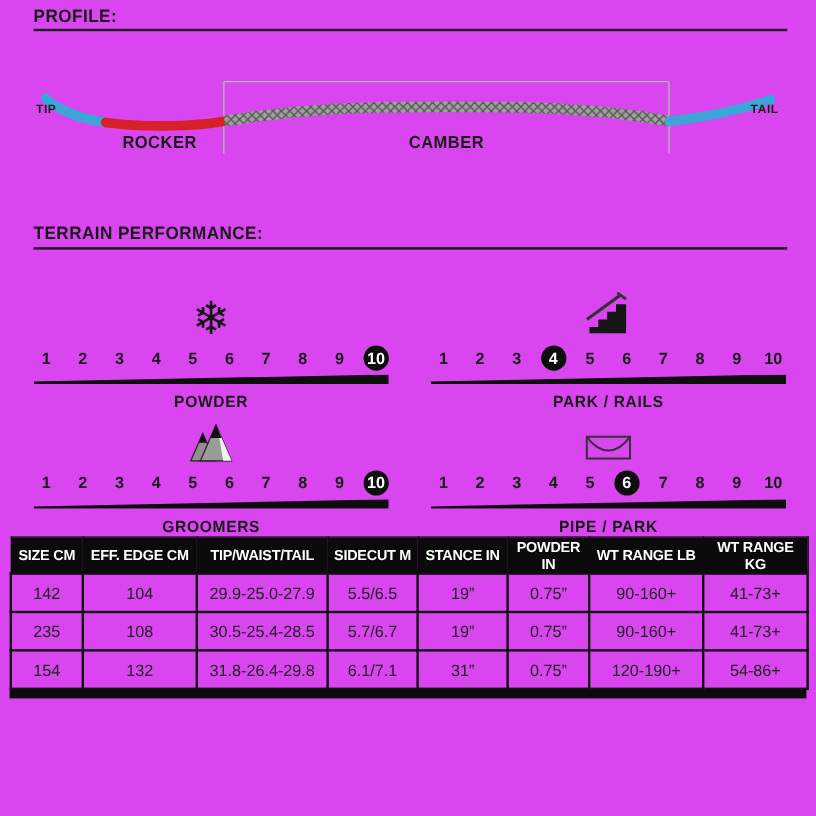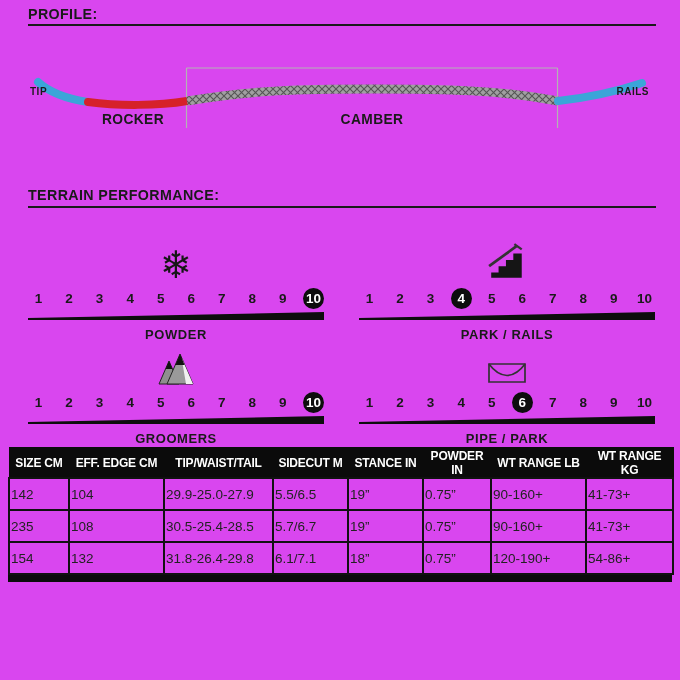--- a/index.html
+++ b/index.html
@@ -32,21 +32,21 @@
   .num{width:21px;height:21px;display:flex;align-items:center;justify-content:center;font-size:13.5px;font-weight:bold;}
   .num.hit{background:#0d0d0d;color:#fff;border-radius:50%;}
   .wedge{height:8px;margin-top:3px;background:#0d0d0d;clip-path:polygon(0 75%,100% 0,100% 100%,0 100%);}
   .scale-label{text-align:center;margin-top:7px;font-size:13.5px;font-weight:bold;letter-spacing:.6px;transform:scaleX(.96);}
   .glyph-icon{font-family:"DejaVu Sans",sans-serif;font-size:38px;line-height:.9;color:#161616;}
 
   
   #table-wrap{position:absolute;top:447px;left:8px;width:664px;border-bottom:7px solid #0b0b0b;}
   #spec-table{width:100%;border-collapse:collapse;table-layout:fixed;}
   #spec-table th{background:#0b0b0b;color:#fff;font-size:12px;font-weight:bold;height:29px;padding:0 1px;border:1px solid #0b0b0b;letter-spacing:-.2px;}
-  #spec-table td{border:2px solid #111;text-align:left;font-size:13.5px;height:30px;color:#222;padding:0 1px;white-space:nowrap;}
+  #spec-table td{border:2px solid #111;text-align:center;font-size:13.5px;height:30px;color:#222;padding:0 1px;white-space:nowrap;}
 </style>
 </head>
 <body>
 
 <div class="page">
 
   <div class="sec-heading" id="profile-heading">PROFILE:</div>
   <div class="rule" id="profile-rule"></div>
 
   <div id="profile-diagram">
@@ -59,21 +59,21 @@
       </defs>
 
       <path d="M186.5 28 V88 M186.5 28 H557.5 M557.5 28 V88" fill="none" stroke-width="1.2" stroke="#b3b3b3"></path>
 
       <path d="M38 42 C50 53 68 59 88 62" fill="none" stroke-width="8" stroke-linecap="round" stroke="#3BA5D8"></path>
       <path d="M88 62 C118 66 158 66 187 61" fill="none" stroke-width="8" stroke-linecap="round" stroke="#D6212A"></path>
       <path d="M187 61 C255 50 300 49 372 49 C444 49 500 50 558 61" fill="none" stroke="url(#xhatch)" stroke-width="9"></path>
       <path d="M558 61 C585 58 615 52 642 43" fill="none" stroke-width="8" stroke-linecap="round" stroke="#3BA5D8"></path>
     </svg>
     <div class="end-label" id="tip-label">TIP</div>
-    <div class="end-label" id="tail-label">RAILS</div>
+    <div class="end-label" id="tail-label">TAIL</div>
     <div class="curve-label" id="rocker-label">ROCKER</div>
     <div class="curve-label" id="camber-label">CAMBER</div>
   </div>
 
   <div class="sec-heading" id="terrain-heading">TERRAIN PERFORMANCE:</div>
   <div class="rule" id="terrain-rule"></div>
 
   <div id="terrain-grid">
 
     <div class="scale-block">
@@ -214,21 +214,21 @@
             <td>19”</td>
             <td>0.75”</td>
             <td>90-160+</td>
             <td>41-73+</td>
           </tr>
           <tr>
             <td>154</td>
             <td>132</td>
             <td>31.8-26.4-29.8</td>
             <td>6.1/7.1</td>
-            <td>18”</td>
+            <td>31”</td>
             <td>0.75”</td>
             <td>120-190+</td>
             <td>54-86+</td>
           </tr>
         </tbody>
     </table>
   </div>
 
 </div>
 

